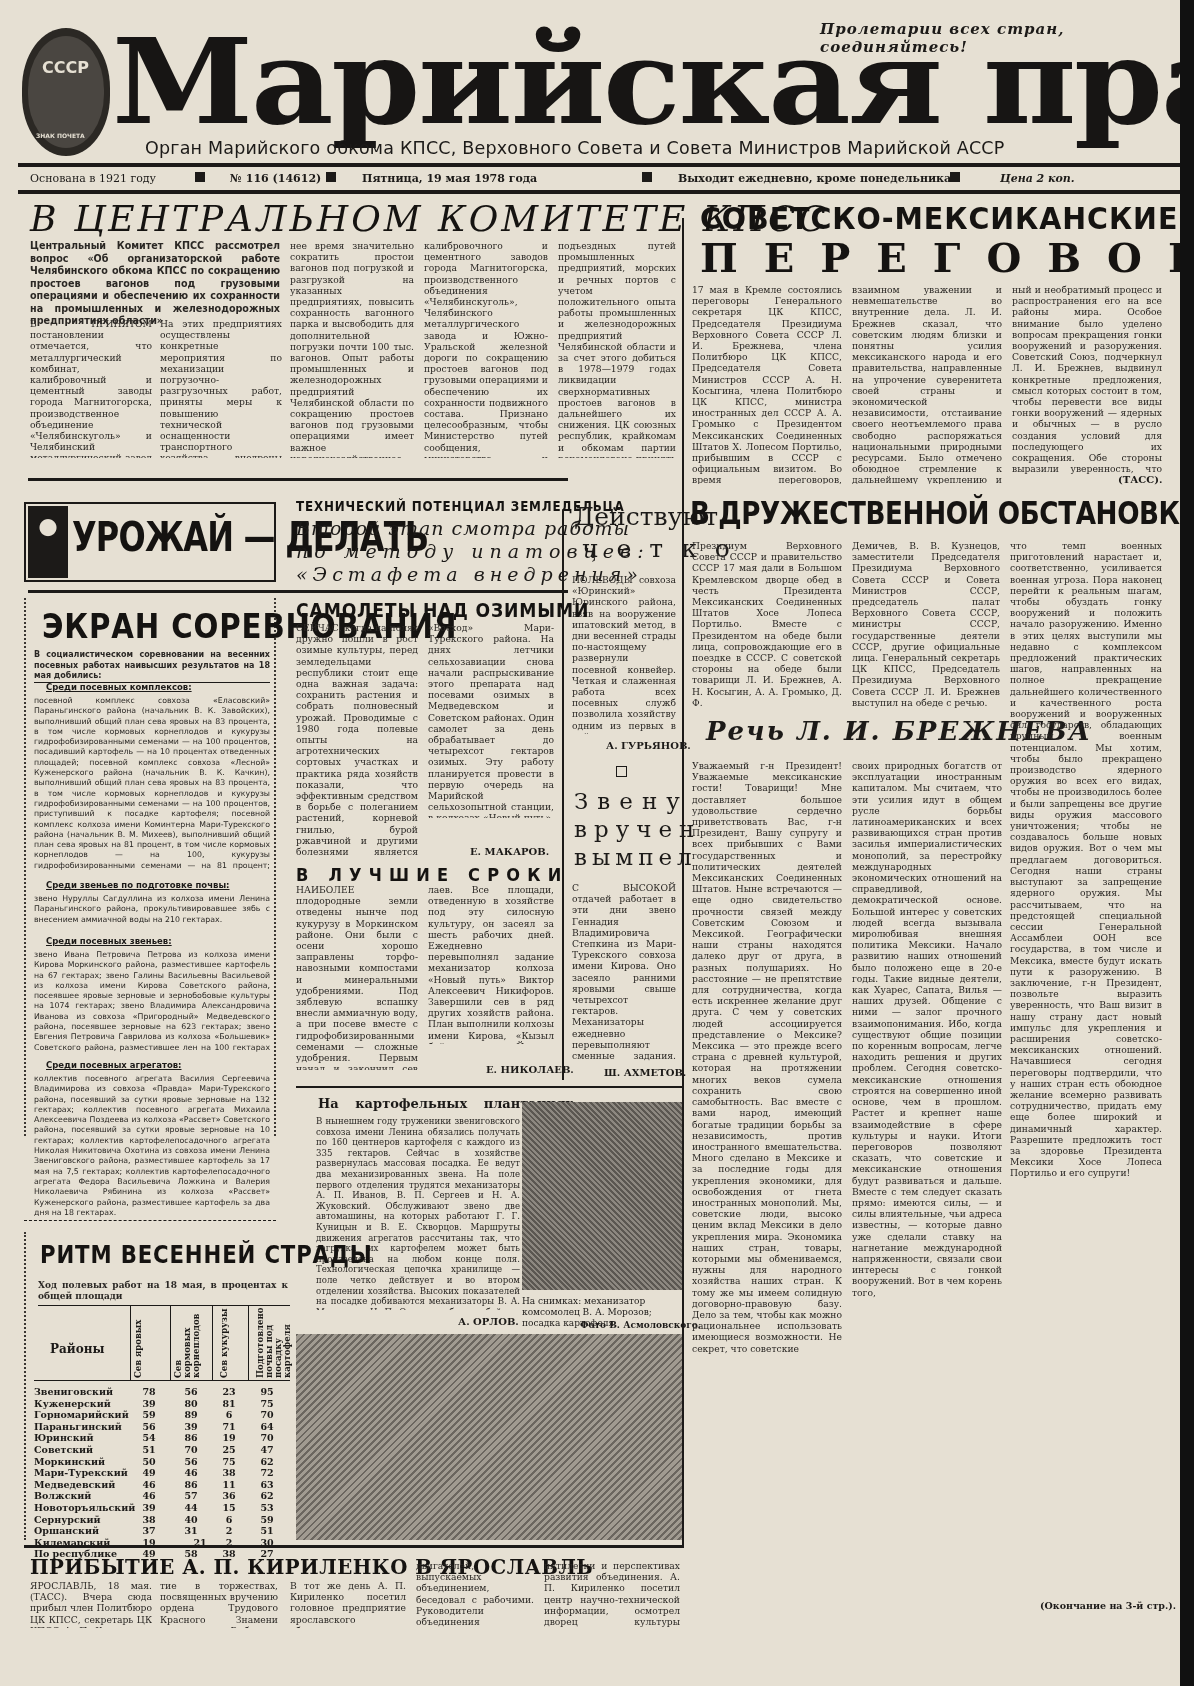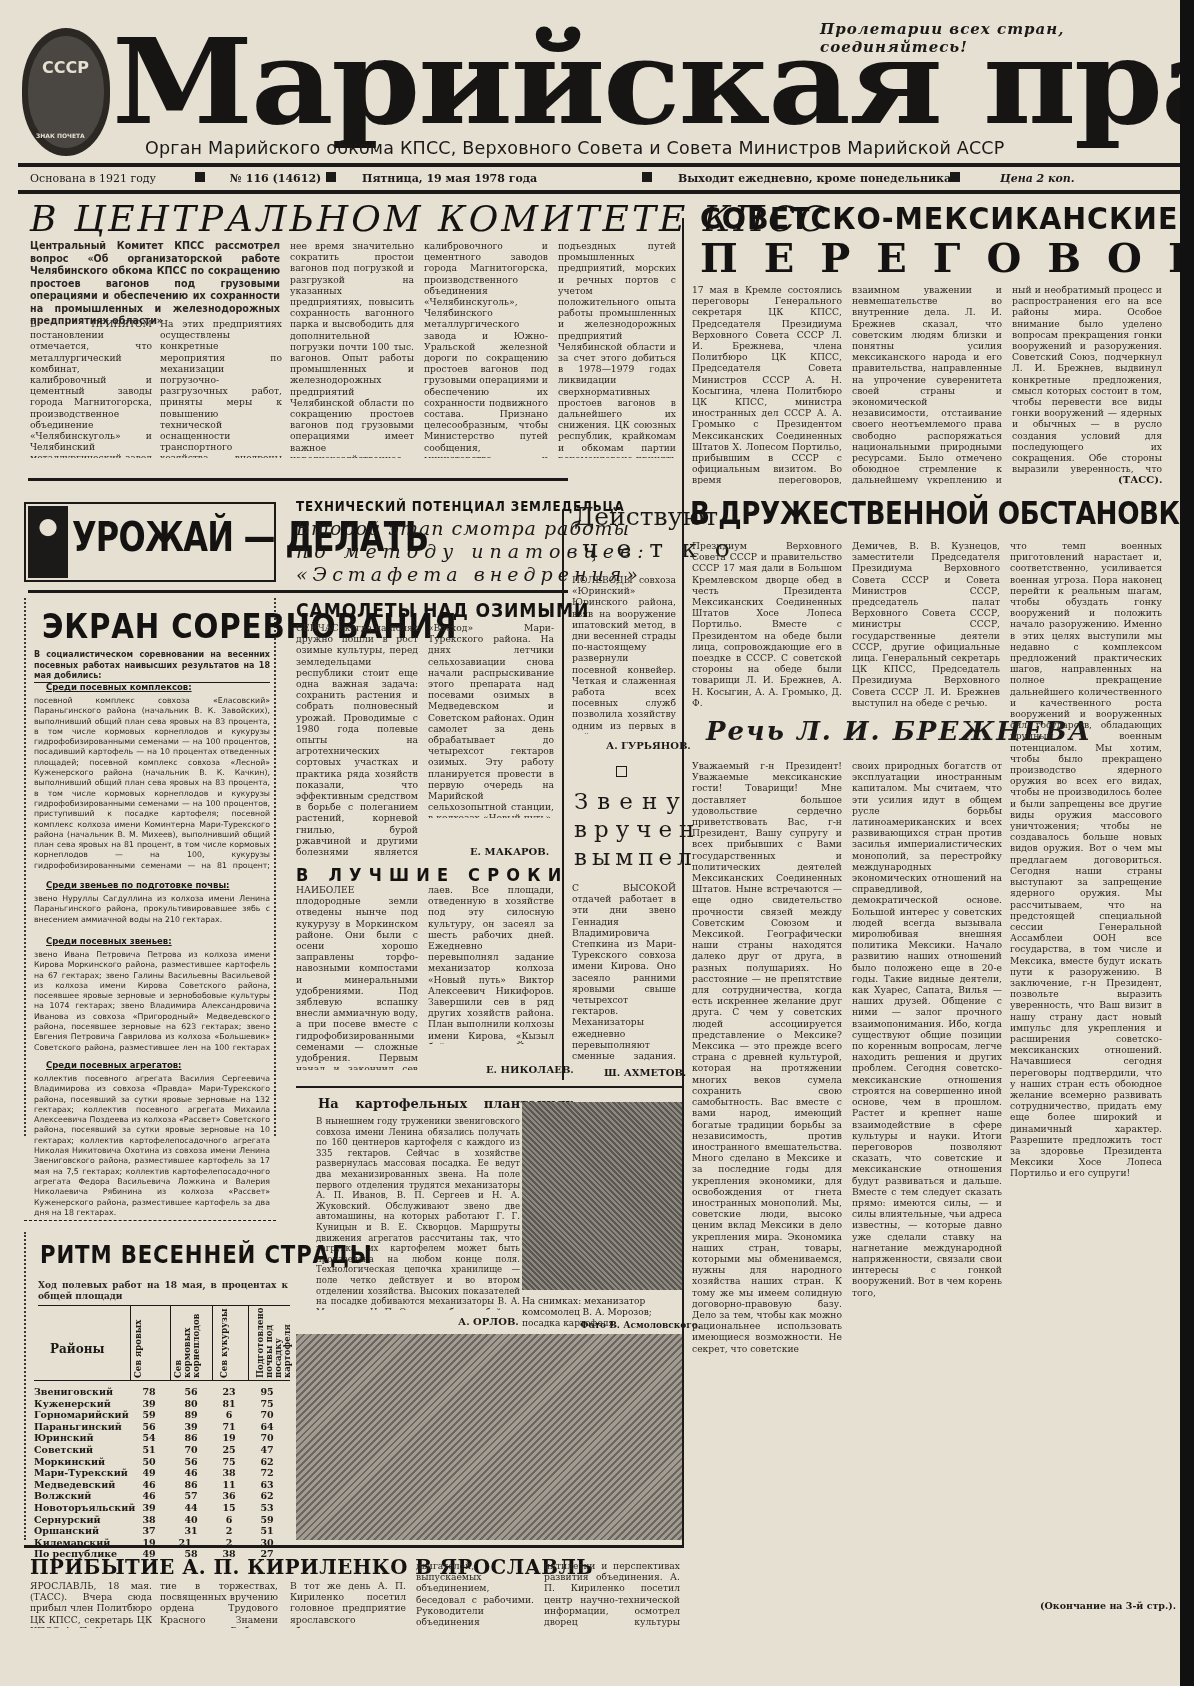--- a/index.html
+++ b/index.html
@@ -229,21 +229,21 @@
     <div class="row" style="top:219.2px">
         <span class="cell" style="left:0;text-align:left">Оршанский</span>
         <span class="cell" style="left:100px;width:30px">37</span>
         <span class="cell" style="left:142px;width:30px">31</span>
         <span class="cell" style="left:180px;width:30px">2</span>
         <span class="cell" style="left:218px;width:30px">51</span>
       </div>
     <div class="row" style="top:230.8px">
         <span class="cell" style="left:0;text-align:left">Килемарский</span>
         <span class="cell" style="left:100px;width:30px">19</span>
-        <span class="cell" style="left:136px;width:30px">21</span>
+        <span class="cell" style="left:151px;width:30px">21</span>
         <span class="cell" style="left:180px;width:30px">2</span>
         <span class="cell" style="left:218px;width:30px">30</span>
       </div>
     <div class="row" style="top:242.4px">
         <span class="cell" style="left:0;text-align:left">По республике</span>
         <span class="cell" style="left:100px;width:30px">49</span>
         <span class="cell" style="left:142px;width:30px">58</span>
         <span class="cell" style="left:180px;width:30px">38</span>
         <span class="cell" style="left:218px;width:30px">27</span>
       </div>

